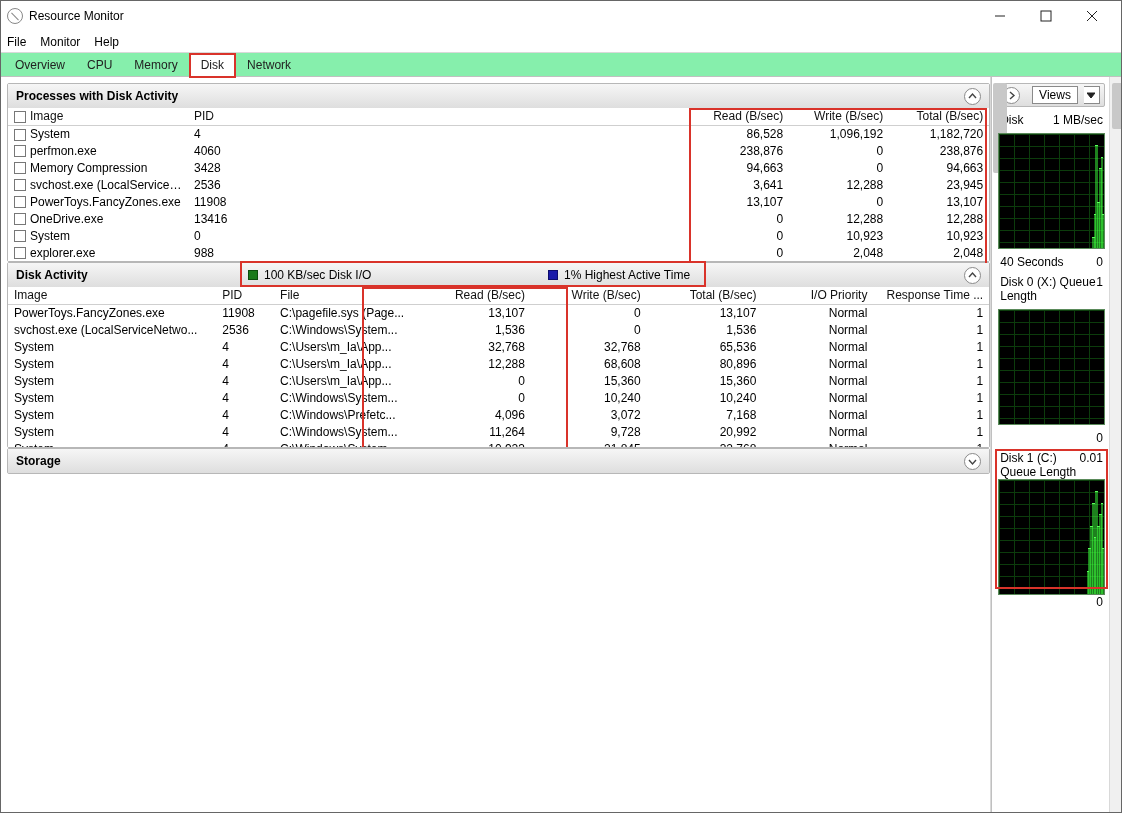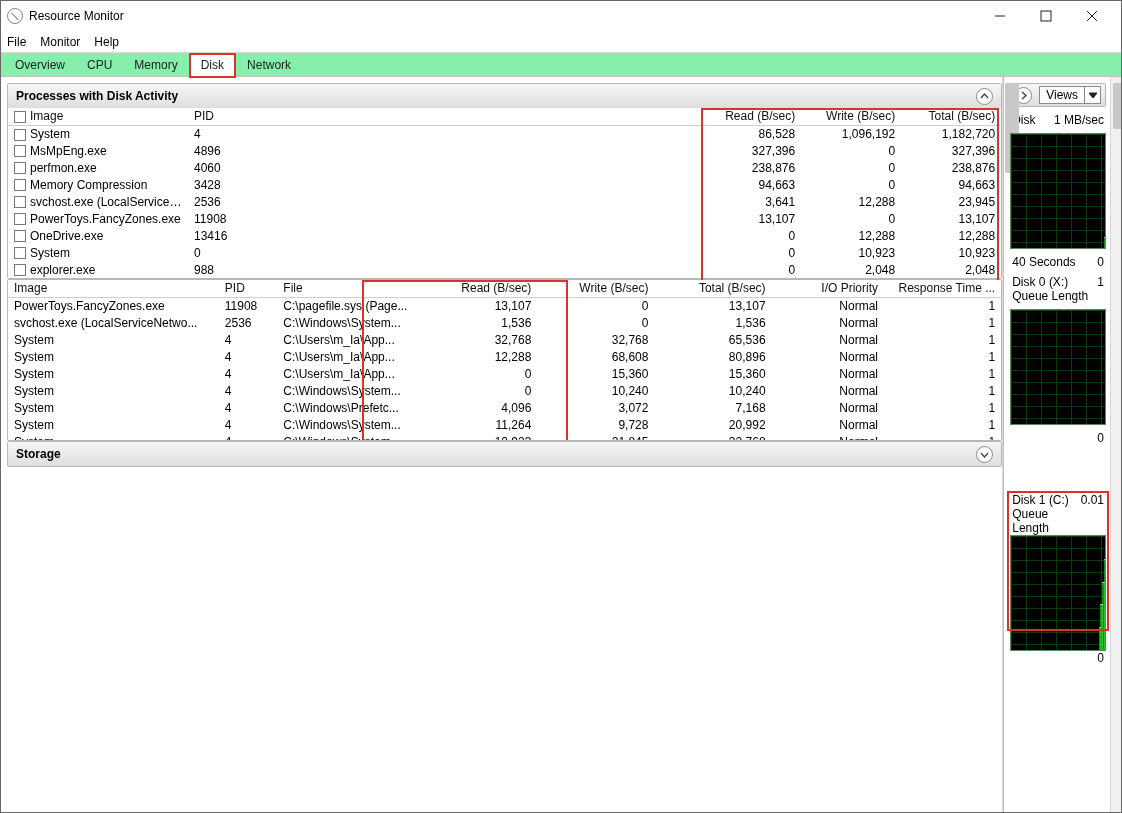--- a/index.html
+++ b/index.html
@@ -40,21 +40,21 @@
   .sq.blue{background:#1a1aaa;border:1px solid #0c0c6c;}
   
   table { border-collapse:collapse; width:100%; table-layout:fixed; }
   th, td { text-align:left; padding:1px 6px; overflow:hidden; white-space:nowrap; text-overflow:ellipsis; font-weight:normal; height:17px;}
   th { border-bottom:1px solid #cfcfcf; color:#111;}
   td.num, th.num { text-align:right; }
   .chk { width:12px; height:12px; border:1px solid #777; display:inline-block; vertical-align:middle; margin-right:4px;}
   
   .side { width:206px; display:flex; border-left:1px solid #c0c0c0;}
   .side-inner{flex:1 1 auto; padding:6px 4px 6px 6px; display:flex; flex-direction:column; gap:6px;}
-  .side-top { height:24px; background:linear-gradient(#f6f6f6,#dedede); border:1px solid #b7b7b7; border-radius:2px; display:flex; align-items:center; padding:0 4px; }
+  .side-top { height:24px; background:linear-gradient(#f6f6f6,#dedede); border:1px solid #b7b7b7; border-radius:2px; display:flex; align-items:center; padding:0 4px; gap:6px;}
   .views-btn{ height:18px; border:1px solid #8a8a8a; background:#fff; display:flex; align-items:center; padding:0 6px; margin-left:auto;}
   .views-drop{ width:16px; height:18px; border:1px solid #8a8a8a; border-left:none; background:#fff; display:flex; align-items:center; justify-content:center;}
   .graph-lbl { display:flex; justify-content:space-between; padding:0 2px; }
   .graph { height:116px; background:#000; border:1px solid #5a8a5a; position:relative; overflow:hidden;}
   .graph .grid{position:absolute;inset:0;background-image:
      linear-gradient(#0c3c0c 1px,transparent 1px),
      linear-gradient(90deg,#0c3c0c 1px,transparent 1px);
      background-size:15px 12px;}
   .graph .bar{position:absolute;bottom:0;background:rgba(60,255,60,.5);border-top:1px solid #5cff5c;}
   .axis { display:flex; justify-content:space-between; padding:0 2px;}
@@ -142,28 +142,20 @@
             <tbody id="proc-tbody">
                 <tr>
                   <td><span class="chk"></span>System</td>
                   <td>4</td>
                   <td></td>
                   <td class="num">86,528</td>
                   <td class="num">1,096,192</td>
                   <td class="num">1,182,720</td>
                 </tr>
                 <tr>
-                  <td><span class="chk"></span>MsMpEng.exe</td>
-                  <td>4896</td>
-                  <td></td>
-                  <td class="num">327,396</td>
-                  <td class="num">0</td>
-                  <td class="num">327,396</td>
-                </tr>
-                <tr>
                   <td><span class="chk"></span>perfmon.exe</td>
                   <td>4060</td>
                   <td></td>
                   <td class="num">238,876</td>
                   <td class="num">0</td>
                   <td class="num">238,876</td>
                 </tr>
                 <tr>
                   <td><span class="chk"></span>Memory Compression</td>
                   <td>3428</td>
@@ -212,20 +204,38 @@
                   <td class="num">2,048</td>
                   <td class="num">2,048</td>
                 </tr>
               </tbody>
           </table>
           <div class="hl" style="top:0px; right:2px; width:298px; height:178px;"></div>
         </div>
       </div>
 
       <div class="section">
+        <div class="sec-head" style="position:relative;">
+          <span>Disk Activity</span>
+          <span class="grow"></span>
+          <span class="legend" style="position:absolute; left:240px;">
+              <span class="sq green"></span>
+              <span>100 KB/sec Disk I/O</span>
+            </span>
+          <span class="legend" style="position:absolute; left:540px;">
+              <span class="sq blue"></span>
+              <span>1% Highest Active Time</span>
+            </span>
+          <span class="chev">
+              <svg width="9" height="9">
+                <polyline points="1,6 4.5,2 8,6"></polyline>
+              </svg>
+            </span>
+          <div class="hl" style="top:-2px; left:232px; width:466px; height:26px;"></div>
+        </div>
         <div class="sec-body da-body" style="position:relative;">
           <table>
             <colgroup>
                 <col style="width:180px">
                 <col style="width:50px">
                 <col style="width:122px">
                 <col style="width:100px">
                 <col style="width:100px">
                 <col style="width:100px">
                 <col style="width:96px">
@@ -399,21 +409,21 @@
             <span>1</span>
           </div>
         <div class="graph" id="graph2">
             <div class="grid"></div>
           </div>
         <div class="axis">
             <span></span>
             <span>0</span>
           </div>
 
-        <div style="position:relative;margin-top:42px;">
+        <div style="position:relative;">
         <div class="graph-lbl">
               <span>Disk 1 (C:) Queue Length</span>
               <span>0.01</span>
             </div>
         <div class="graph" id="graph3">
               <div class="grid"></div>
               <div class="bar" style="left: 87.5px; width: 2.75px; height: 22.8px;"></div>
               <div class="bar" style="left: 89.25px; width: 2.75px; height: 45.6px;"></div>
               <div class="bar" style="left: 91px; width: 2.75px; height: 68.4px;"></div>
               <div class="bar" style="left: 92.75px; width: 2.75px; height: 91.2px;"></div>

